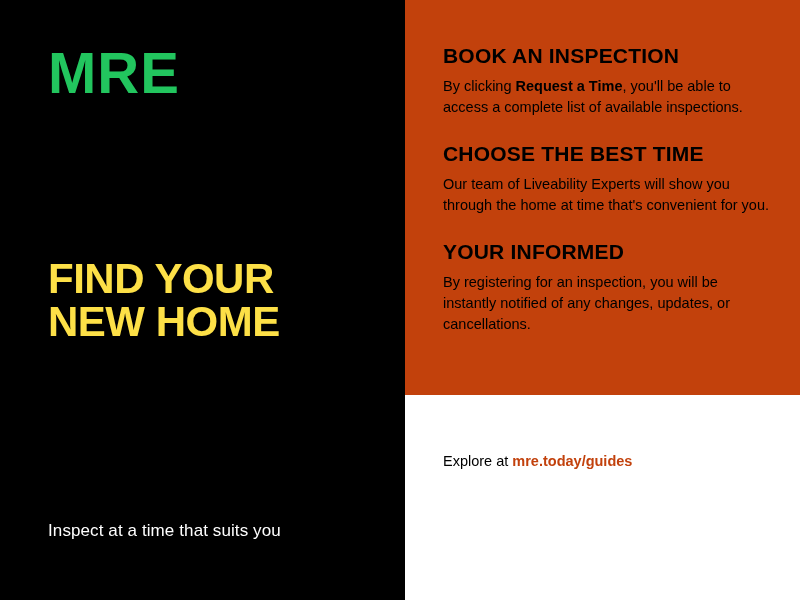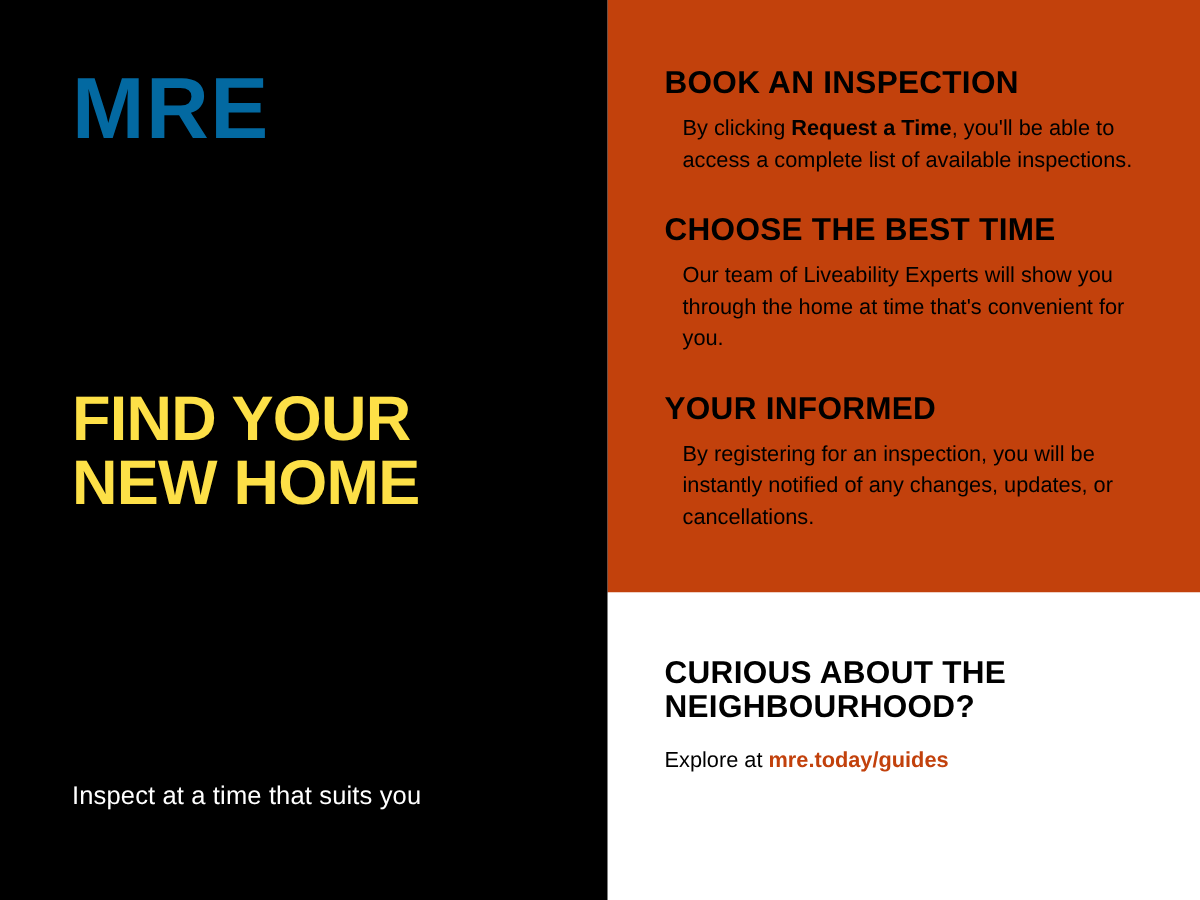--- a/index.html
+++ b/index.html
@@ -25,21 +25,21 @@
     position: relative;
     width: 405px;
     height: 600px;
     background: #000000;
     flex: 0 0 405px;
   }
   .brand-logo {
     position: absolute;
     left: 48px;
     top: 44px;
-    color: #0369a1;
+    color: #22c55e;
     font-size: 58px;
     font-weight: bold;
     letter-spacing: 1px;
     line-height: 1;
   }
   .headline {
     position: absolute;
     left: 48px;
     top: 258px;
     color: #fde047;
@@ -95,21 +95,21 @@
   .sec-title.second,
   .sec-title.third {
     margin-top: 24px;
   }
   .sec-title .t-line {
     display: block;
   }
   .body-text {
     font-size: 14.5px;
     line-height: 1.45;
-    margin: 0 0 11px 12px;
+    margin: 0 0 11px 0;
     max-width: 330px;
   }
   .body-text:last-child {
     margin-bottom: 0;
   }
   .body-text b {
     font-weight: bold;
   }
   .explore-line {
     font-size: 14.5px;
@@ -148,21 +148,17 @@
       <h2 class="sec-title second">CHOOSE THE BEST TIME</h2>
 
       <p class="body-text">Our team of Liveability Experts will show you through the home at time that's convenient for you.</p>
 
       <h2 class="sec-title third">YOUR INFORMED</h2>
 
       <p class="body-text">By registering for an inspection, you will be instantly notified of any changes, updates, or cancellations.</p>
     </div>
 
     <div class="white-panel">
-      <h2 class="sec-title">
-        <span class="t-line">CURIOUS ABOUT THE</span>
-        <span class="t-line">NEIGHBOURHOOD?</span>
-      </h2>
       <p class="explore-line"><span>Explore at </span><a class="link" href="#">mre.today/guides</a></p>
     </div>
 
   </div>
 </div>
 
 </body></html>

